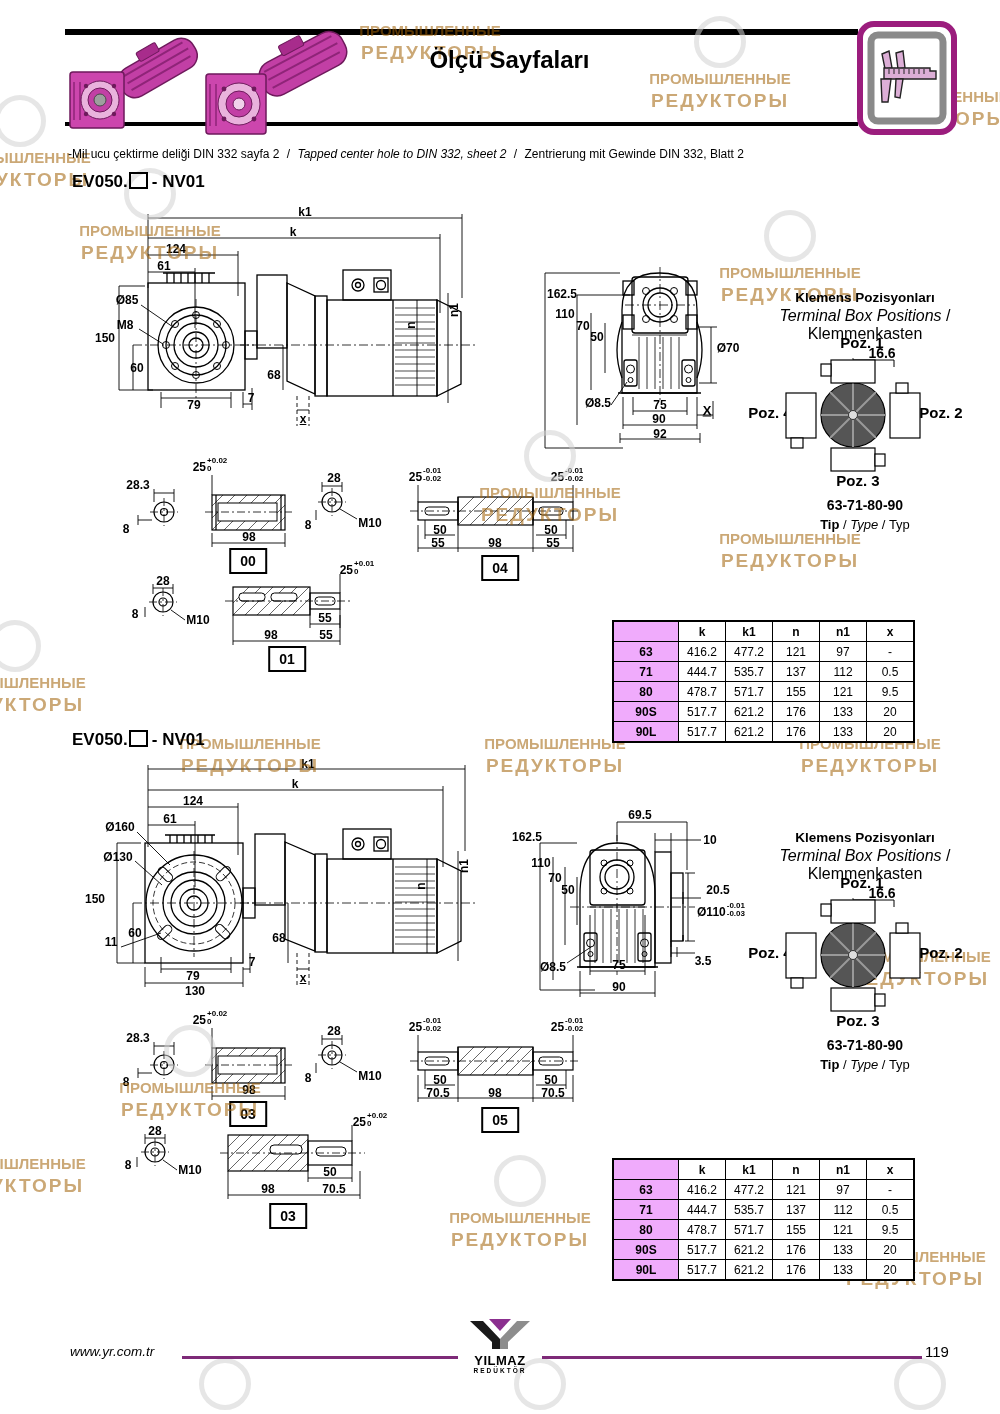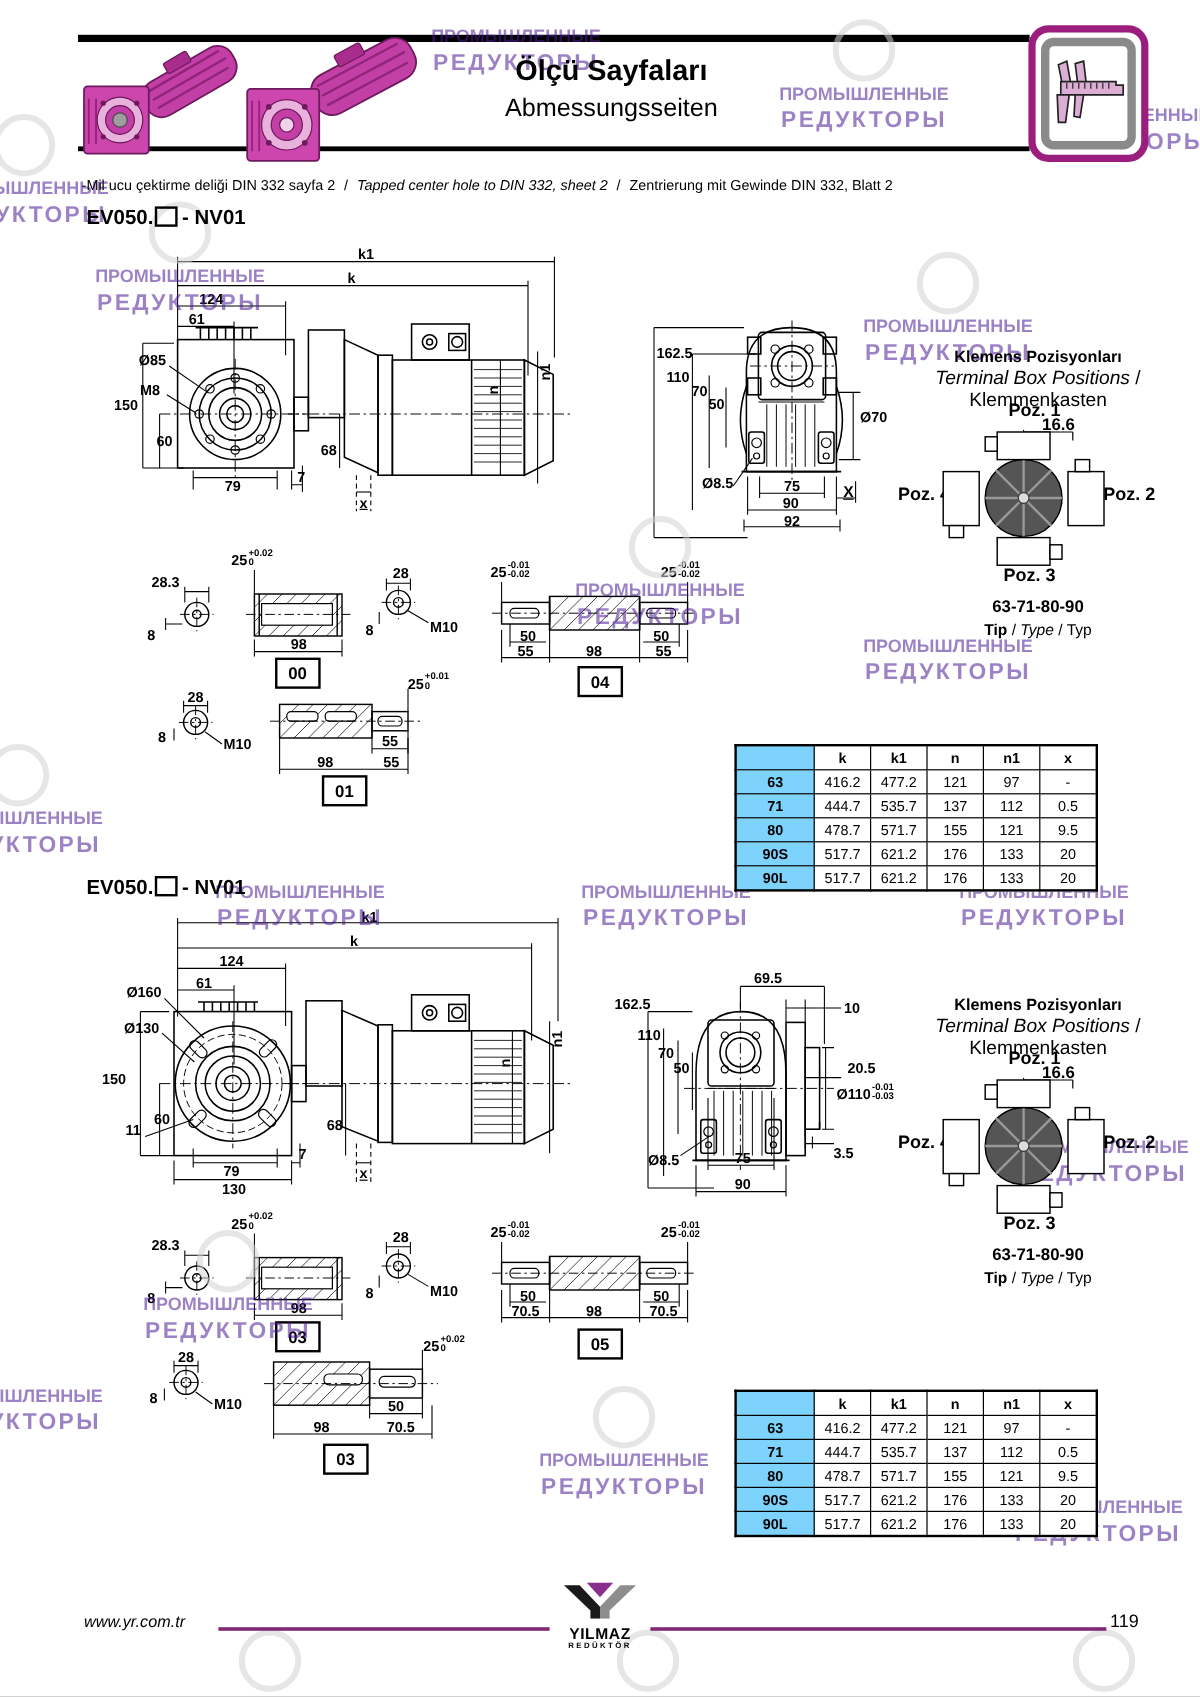--- a/index.html
+++ b/index.html
@@ -12,22 +12,22 @@
   .dim.rot{transform:translate(-50%,-50%) rotate(-90deg)}
   .ul{text-decoration:underline}
   .tol{position:absolute;transform:translate(-50%,-50%);display:flex;align-items:flex-start;font-weight:bold;white-space:nowrap;z-index:3;line-height:1}
   .tol .m{font-size:12px}
   .tol .s{display:flex;flex-direction:column;font-size:8px;line-height:8px;margin:-4px 0 0 1px;text-align:left}
   .idbox{position:absolute;transform:translate(-50%,-50%);border:2px solid #000;background:#fff;font-size:14px;font-weight:bold;padding:3px 9px;z-index:3}
   .dtable{position:absolute;border-collapse:collapse;z-index:3;background:#fff;border:2px solid #000}
   .dtable th,.dtable td{border:1px solid #000;width:46px;height:19px;text-align:center;font-size:12px;padding:0}
   .dtable th{font-weight:bold}
   .dtable td{font-weight:normal}
-  .dtable .rowh{width:64px;font-weight:bold;background:#7dd3fc}
-  .wm{position:absolute;width:200px;text-align:center;color:#4c1d95;opacity:.55;font-weight:bold;z-index:2;line-height:1.25;pointer-events:none}
+  .dtable .rowh{width:64px;font-weight:bold;background:#f0abfc}
+  .wm{position:absolute;width:200px;text-align:center;color:#a16207;opacity:.55;font-weight:bold;z-index:2;line-height:1.25;pointer-events:none}
   .wm .ring{width:42px;height:42px;border:5px solid #d2d2d2;border-radius:50%;margin:0 auto 2px}
   .wm .l1{font-size:15px}
   .wm .l2{font-size:19px;letter-spacing:2px}
   .titles{position:absolute;left:352px;top:44px;width:315px;text-align:center;z-index:3}
   .titles .t1{font-size:24px;font-weight:bold;margin:2px 0 5px}
   .titles .t2{font-size:21px;font-style:italic;margin-bottom:4px}
   .titles .t3{font-size:21px}
   .note{position:absolute;left:68px;top:147px;font-size:12px;z-index:3;white-space:nowrap}
   .note .sep{margin:0 4px;font-weight:normal}
   .note .en{font-style:italic}
@@ -141,21 +141,20 @@
   <div class="wm" style="left:820px;top:1358px">
       <div class="ring"></div>
       <div class="l1">ПРОМЫШЛЕННЫЕ</div>
     </div>
 
   <div class="bar" style="left:65px;top:29px;width:793px;height:6px"></div>
   <div class="bar" style="left:65px;top:122px;width:793px;height:4px"></div>
 
   <div class="titles">
     <div class="t1">Ölçü Sayfaları</div>
-    <div class="t3">Abmessungsseiten</div>
   </div>
 
   <svg class="svgabs" style="left:58px;top:16px;z-index:4" width="290" height="128" viewBox="0 0 290 128">
     <g transform="rotate(-30 100 52)">
       <rect x="58" y="36" width="84" height="32" rx="14" fill="#c23fa5" stroke="#6e1a5c" stroke-width="1.5"></rect>
       <path d="M66 42H134 M66 50H136 M66 58H134" stroke="#8f2478" stroke-width="2" fill="none"></path>
       <rect x="88" y="28" width="22" height="10" rx="2" fill="#a82c8c" stroke="#6e1a5c"></rect>
     </g>
     <rect x="12" y="56" width="54" height="56" rx="3" fill="#cc46ad" stroke="#6e1a5c" stroke-width="1.5"></rect>
     <path d="M16 66V104 M22 66V104" stroke="#8f2478" stroke-width="1.5"></path>

